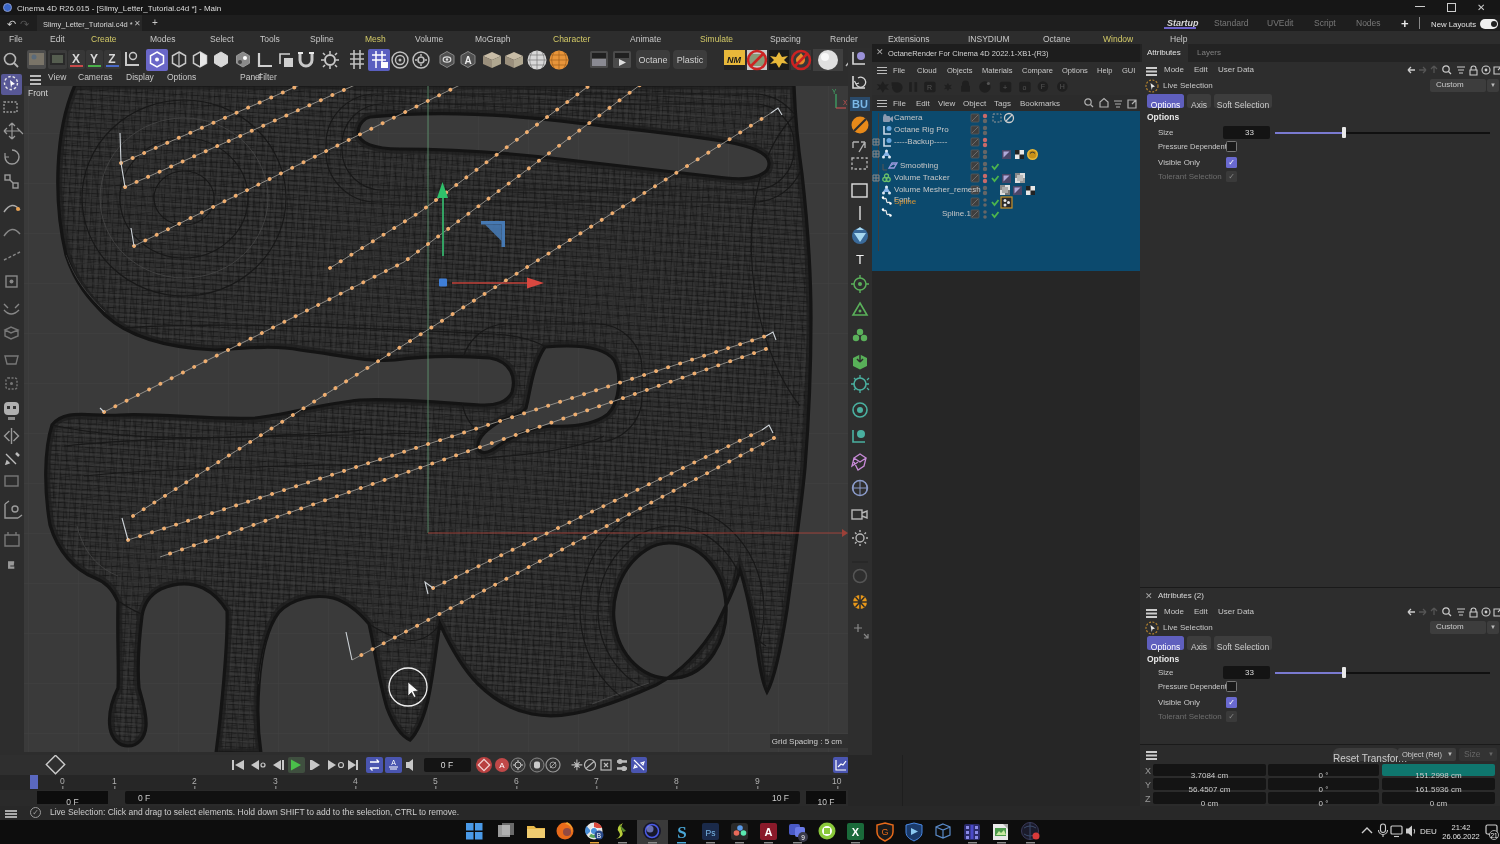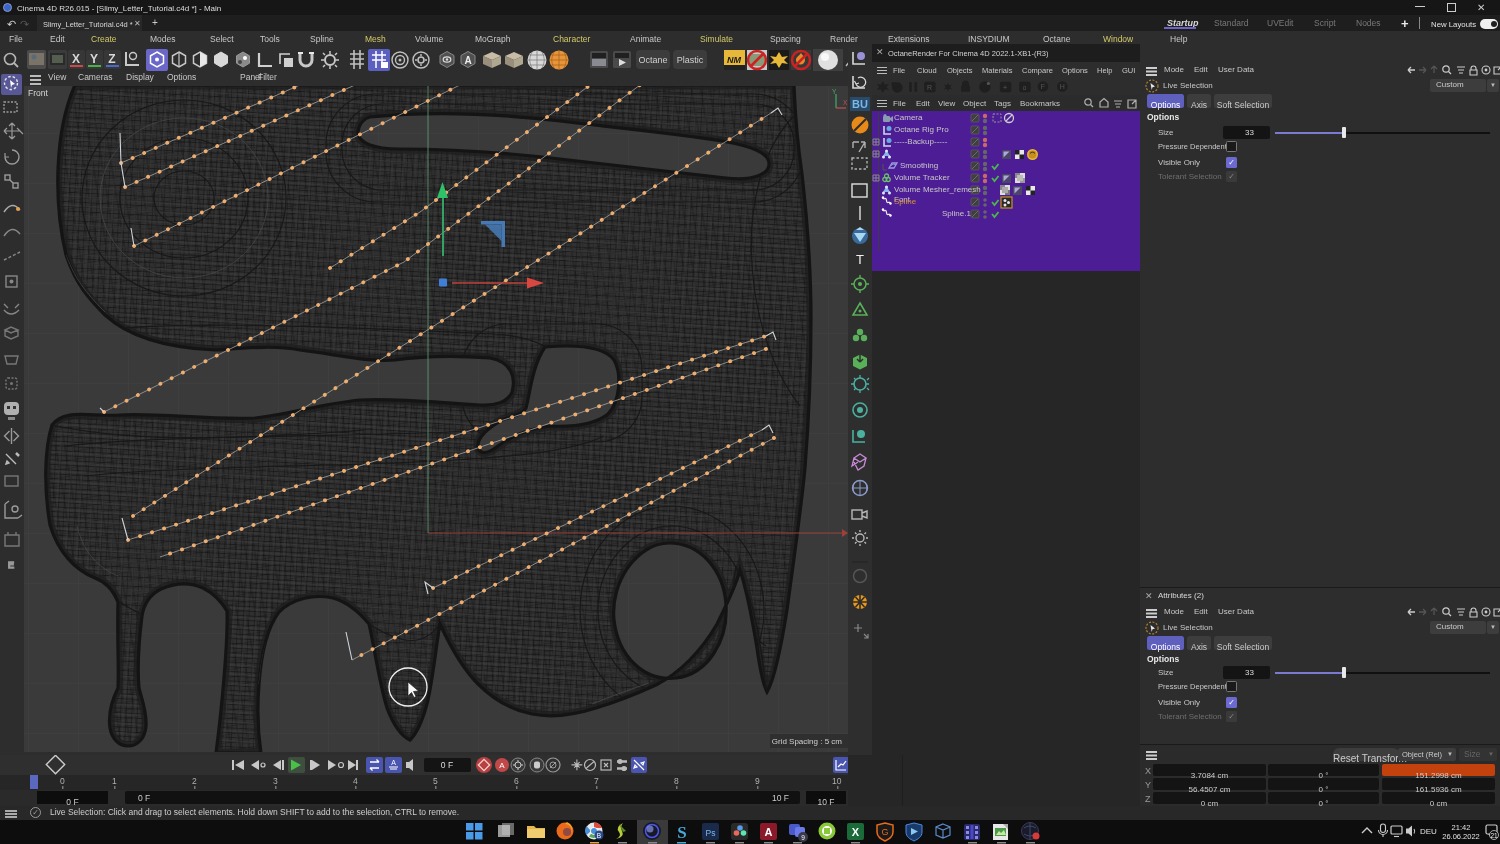--- a/index.html
+++ b/index.html
@@ -567,21 +567,21 @@
     <span class="abs txt" style="left:148px;top:4px;font-size:8px;">Bookmarks</span>
     <svg width="60" height="16" style="position:absolute;left:208px;top:0;">
       <circle cx="8" cy="7" r="3.2" fill="none" stroke="#b0b0b0" stroke-width="1.2"></circle>
           <line x1="10.5" y1="9.5" x2="13" y2="12" stroke="#b0b0b0" stroke-width="1.2"></line>
       <path d="M20 12 v-5 l4-3.5 l4 3.5 v5 z" fill="none" stroke="#b0b0b0" stroke-width="1.2"></path>
       <path d="M34 6 h8 m-7 3 h6 m-5 3 h4" stroke="#b0b0b0" stroke-width="1.2"></path>
       <path d="M48 5 h8 v8 h-8 z M52 9 l4-4" fill="none" stroke="#b0b0b0" stroke-width="1.2"></path>
     </svg>
   </div>
 
-  <div class="abs" id="objtree" style="left:0;top:67px;width:268px;height:160px;background:#4c1d95;">
+  <div class="abs" id="objtree" style="left:0;top:67px;width:268px;height:160px;background:#0c4a6e;">
     <svg width="268" height="160" style="position:absolute;left:0;top:0;">
       <line x1="6.5" y1="2" x2="6.5" y2="140" stroke="#3d3d3d" stroke-width="1"></line>
 
       <g transform="translate(11,3)">
             <rect x="0" y="2" width="7" height="6" rx="1" fill="#8a9ab0"></rect>
             <path d="M7 4 l3-2 v6 l-3-2z" fill="#8a9ab0"></path>
             <circle cx="2" cy="1.5" r="1.5" fill="#8a9ab0"></circle>
           </g>
 
       <g transform="translate(11,15)">
@@ -733,20 +733,25 @@
     <span class="abs" style="left:28px;top:50px;color:#c8c8c8;font-size:8px;">Smoothing</span>
     <span class="abs" style="left:22px;top:62px;color:#c8c8c8;font-size:8px;">Volume Tracker</span>
     <span class="abs" style="left:22px;top:74px;color:#c8c8c8;font-size:8px;">Volume Mesher_remesh</span>
     <span class="abs" style="left:22px;top:86px;color:#d79433;font-size:8px;">Spline</span>
     <span class="abs" style="left:22px;top:98px;color:#c8c8c8;font-size:8px;padding-left:48px;">Spline.1</span>
   </div>
 </div>
 
 <div class="abs" id="attribs" style="left:1140px;top:44px;width:360px;height:766px;background:#2d2d2d;">
 
+  <div class="abs" style="left:0;top:0;width:360px;height:18px;background:#232323;">
+    <div class="abs" style="left:2px;top:0;width:46px;height:18px;background:#2d2d2d;"></div>
+    <span class="abs" style="left:7px;top:4px;color:#e0e0e0;font-size:8px;">Attributes</span>
+    <span class="abs" style="left:57px;top:4px;color:#808080;font-size:8px;">Layers</span>
+  </div>
 
   <div class="abs" style="left:0;top:18px;width:360px;height:16px;">
     <div class="abs" style="left:6px;top:5px;width:11px;height:1.5px;background:#ccc;box-shadow:0 3.5px 0 #ccc,0 7px 0 #ccc;"></div>
     <span class="abs txt" style="left:24px;top:3px;font-size:8px;">Mode</span>
     <span class="abs txt" style="left:54px;top:3px;font-size:8px;">Edit</span>
     <span class="abs txt" style="left:78px;top:3px;font-size:8px;">User Data</span>
     <svg width="95" height="16" style="position:absolute;left:265px;top:0;">
       <path d="M10 8 h-7 m0 0 l3-3 m-3 3 l3 3" stroke="#ccc" stroke-width="1.3" fill="none"></path>
       <path d="M14 8 h7 m0 0 l-3-3 m3 3 l-3 3" stroke="#555" stroke-width="1.3" fill="none"></path>
       <path d="M29 11 v-7 m0 0 l-3 3 m3-3 l3 3" stroke="#555" stroke-width="1.3" fill="none"></path>
@@ -874,21 +879,21 @@
         </div>
     <div class="abs" style="left:319px;top:3px;width:38px;height:13px;background:#333;border-radius:2px;">
           <span class="abs" style="left:5px;top:1px;color:#666;font-size:8.5px;">Size</span>
           <span class="abs" style="right:3px;top:3px;color:#666;font-size:6px;">▼</span>
         </div>
     <span class="abs" style="left:5px;top:21px;color:#999;font-size:9px;">X</span>
     <span class="abs" style="left:5px;top:35px;color:#999;font-size:9px;">Y</span>
     <span class="abs" style="left:5px;top:49px;color:#999;font-size:9px;">Z</span>
     <div class="abs" style="left:13px;top:19px;width:113px;height:12px;background:#141414;border-radius:2px;text-align:center;"><span style="color:#ccc;font-size:8px;line-height:12px;">3.7084 cm</span></div>
     <div class="abs" style="left:128px;top:19px;width:111px;height:12px;background:#141414;border-radius:2px;text-align:center;"><span style="color:#ccc;font-size:8px;line-height:12px;">0 °</span></div>
-    <div class="abs" style="left:242px;top:19px;width:113px;height:12px;background:#c2410c;border-radius:2px;text-align:center;"><span style="color:#ccc;font-size:8px;line-height:12px;">151.2998 cm</span></div>
+    <div class="abs" style="left:242px;top:19px;width:113px;height:12px;background:#0f766e;border-radius:2px;text-align:center;"><span style="color:#ccc;font-size:8px;line-height:12px;">151.2998 cm</span></div>
     <div class="abs" style="left:13px;top:33px;width:113px;height:12px;background:#141414;border-radius:2px;text-align:center;"><span style="color:#ccc;font-size:8px;line-height:12px;">56.4507 cm</span></div>
     <div class="abs" style="left:128px;top:33px;width:111px;height:12px;background:#141414;border-radius:2px;text-align:center;"><span style="color:#ccc;font-size:8px;line-height:12px;">0 °</span></div>
     <div class="abs" style="left:242px;top:33px;width:113px;height:12px;background:#141414;border-radius:2px;text-align:center;"><span style="color:#ccc;font-size:8px;line-height:12px;">161.5936 cm</span></div>
     <div class="abs" style="left:13px;top:47px;width:113px;height:12px;background:#141414;border-radius:2px;text-align:center;"><span style="color:#ccc;font-size:8px;line-height:12px;">0 cm</span></div>
     <div class="abs" style="left:128px;top:47px;width:111px;height:12px;background:#141414;border-radius:2px;text-align:center;"><span style="color:#ccc;font-size:8px;line-height:12px;">0 °</span></div>
     <div class="abs" style="left:242px;top:47px;width:113px;height:12px;background:#141414;border-radius:2px;text-align:center;"><span style="color:#ccc;font-size:8px;line-height:12px;">0 cm</span></div>
   </div>
 </div>
 
 <div class="abs" id="animbar" style="left:0;top:755px;width:850px;height:20px;background:#2f2f2f;">

